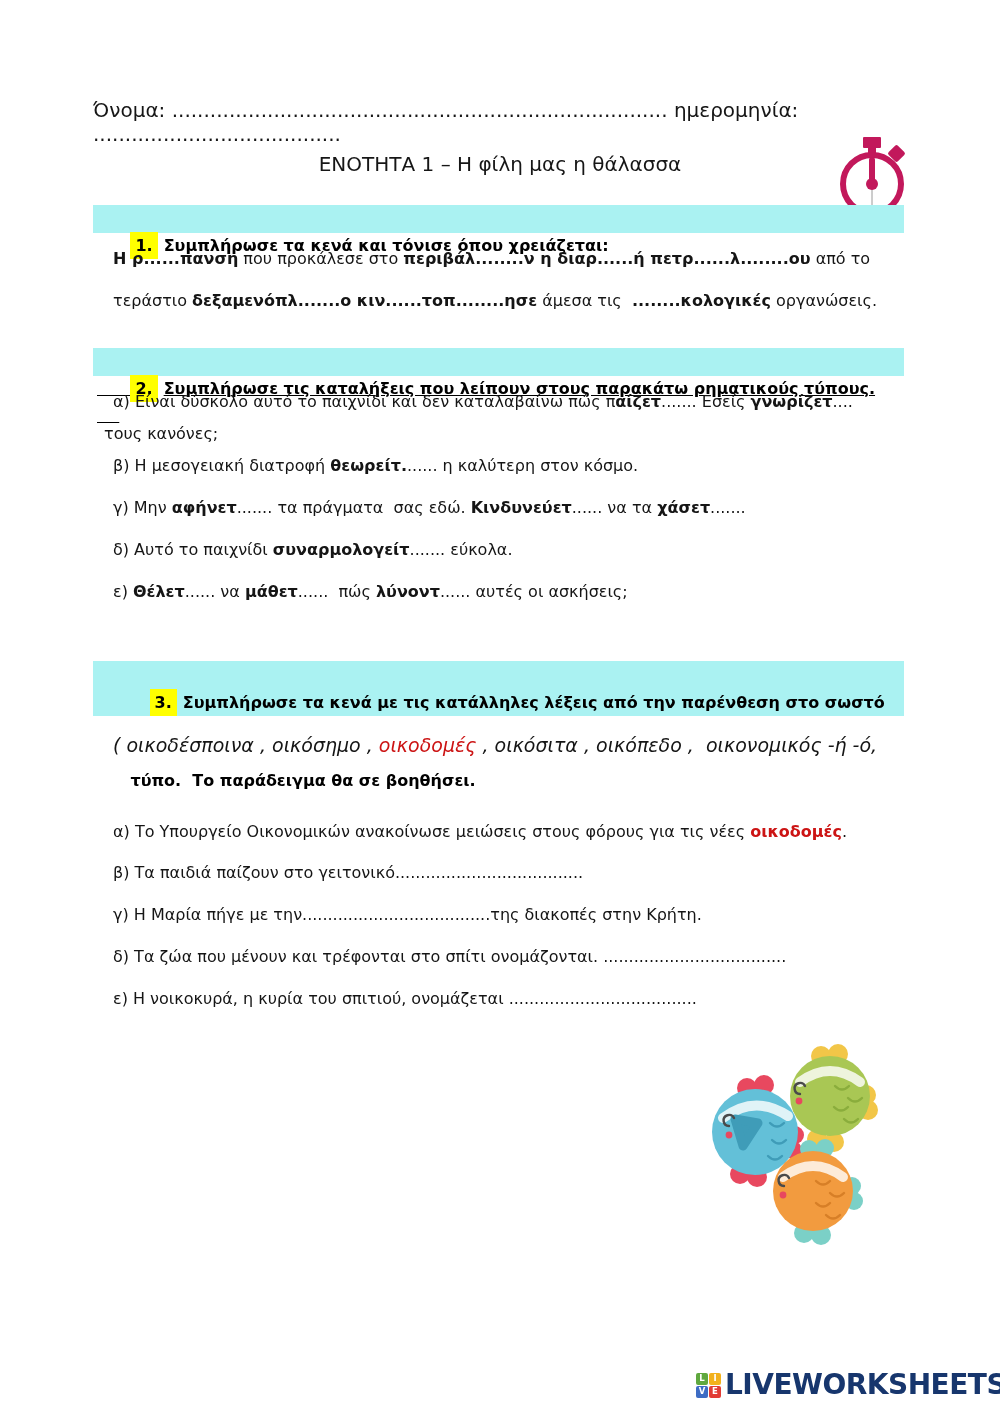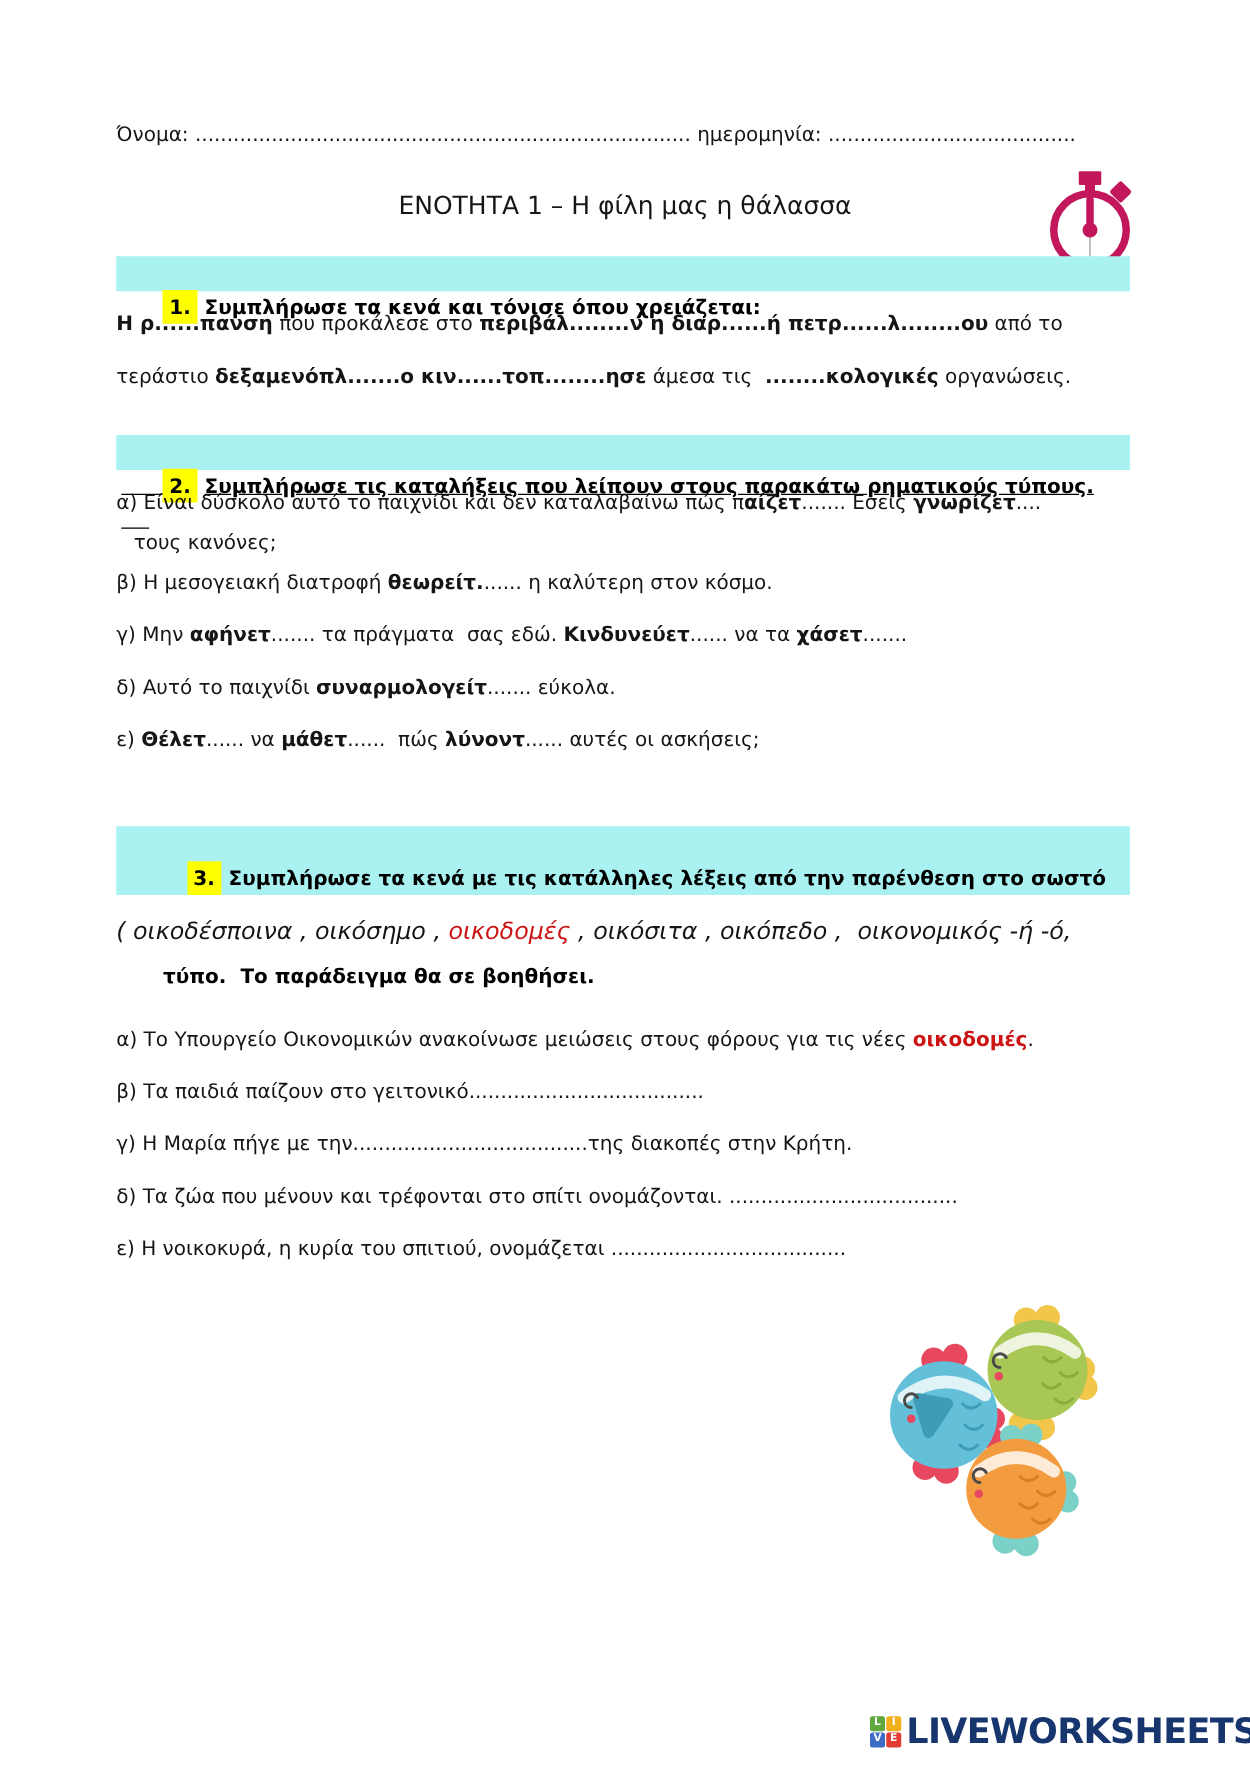--- a/index.html
+++ b/index.html
@@ -2,24 +2,24 @@
 <html style="--cyan: #aaf2f2; --yellow: #ffff00; --red: #cc1414; --pink: #c2185b; --navy: #17366d;"><head>
 <meta charset="utf-8">
 <style>
   html,body{margin:0;padding:0;background:#ffffff;}
   .page{
     position:relative;width:1000px;height:1413px;background:#ffffff;
     font-family:"DejaVu Sans","Liberation Sans",sans-serif;color:#151515;
     overflow:hidden;
   }
   .abs{position:absolute;}
-  .line{white-space:pre-wrap;font-size:16px;line-height:22px;color:#151515;}
+  .line{white-space:pre-wrap;font-size:16px;line-height:22px;color:#151515;margin-left:20px;}
   .b{font-weight:bold;}
   .red{color:var(--red);}
-  .name-row{left:93px;top:98px;width:790px;font-size:16px;color:#161616;}
+  .name-row{left:93px;top:98px;width:790px;font-size:20px;color:#161616;}
   .title{left:0;top:152px;width:100%;text-align:center;font-size:20px;color:#161616;}
   .band{
     left:93px;width:811px;background:var(--cyan);
     font-weight:bold;font-size:16px;color:#000;
   }
   .band-line{padding-left:4px;line-height:27px;white-space:pre-wrap;}
   .chip{
     display:inline-block;background:var(--yellow);font-weight:bold;
     padding:0 5px;margin-right:6px;
   }
@@ -67,21 +67,21 @@
   </div>
   <div class="abs line" style="left:93px;top:248px;width:815px;"><span class="b">Η ρ......πανση</span><span> που προκάλεσε στο </span><span class="b">περιβάλ........ν η διαρ......ή πετρ......λ........ου</span><span> από το</span></div>
   <div class="abs line" style="left:93px;top:290px;width:815px;"><span>τεράστιο </span><span class="b">δεξαμενόπλ.......ο κιν......τοπ........ησε</span><span> άμεσα τις  </span><span class="b">........κολογικές</span><span> οργανώσεις.</span></div>
 
   <div class="abs band" style="top:348px;height:28px;text-decoration:underline;">
     <div class="band-line">
       <span class="chip">2.</span><span>Συμπλήρωσε τις καταλήξεις που λείπουν στους παρακάτω ρηματικούς τύπους.</span>
     </div>
   </div>
   <div class="abs line" style="left:93px;top:391px;width:815px;"><span>α) Είναι δύσκολο αυτό το παιχνίδι και δεν καταλαβαίνω πώς π</span><span class="b">αίζετ</span><span>....... Εσείς </span><span class="b">γνωρίζετ</span><span>....</span></div>
-  <div class="abs line" style="left:107px;top:423px;width:815px;"><span>τους κανόνες;</span></div>
+  <div class="abs line" style="left:84px;top:423px;width:815px;"><span>τους κανόνες;</span></div>
   <div class="abs line" style="left:93px;top:455px;width:815px;"><span>β) Η μεσογειακή διατροφή </span><span class="b">θεωρείτ.</span><span>...... η καλύτερη στον κόσμο.</span></div>
   <div class="abs line" style="left:93px;top:497px;width:815px;"><span>γ) Μην </span><span class="b">αφήνετ</span><span>....... τα πράγματα  σας εδώ. </span><span class="b">Κινδυνεύετ</span><span>...... να τα </span><span class="b">χάσετ</span><span>.......</span></div>
   <div class="abs line" style="left:93px;top:539px;width:815px;"><span>δ) Αυτό το παιχνίδι </span><span class="b">συναρμολογείτ</span><span>....... εύκολα.</span></div>
   <div class="abs line" style="left:93px;top:581px;width:815px;"><span>ε) </span><span class="b">Θέλετ</span><span>...... να </span><span class="b">μάθετ</span><span>......  πώς </span><span class="b">λύνοντ</span><span>...... αυτές οι ασκήσεις;</span></div>
 
   <div class="abs band" style="top:661px;height:55px;">
     <div class="band-line" style="line-height:27px;padding-top:1px;text-align:center;">
       <span class="chip">3.</span><span>Συμπλήρωσε τα κενά με τις κατάλληλες λέξεις από την παρένθεση στο σωστό</span>
     </div>
     <div class="band-line" style="line-height:25px;">

